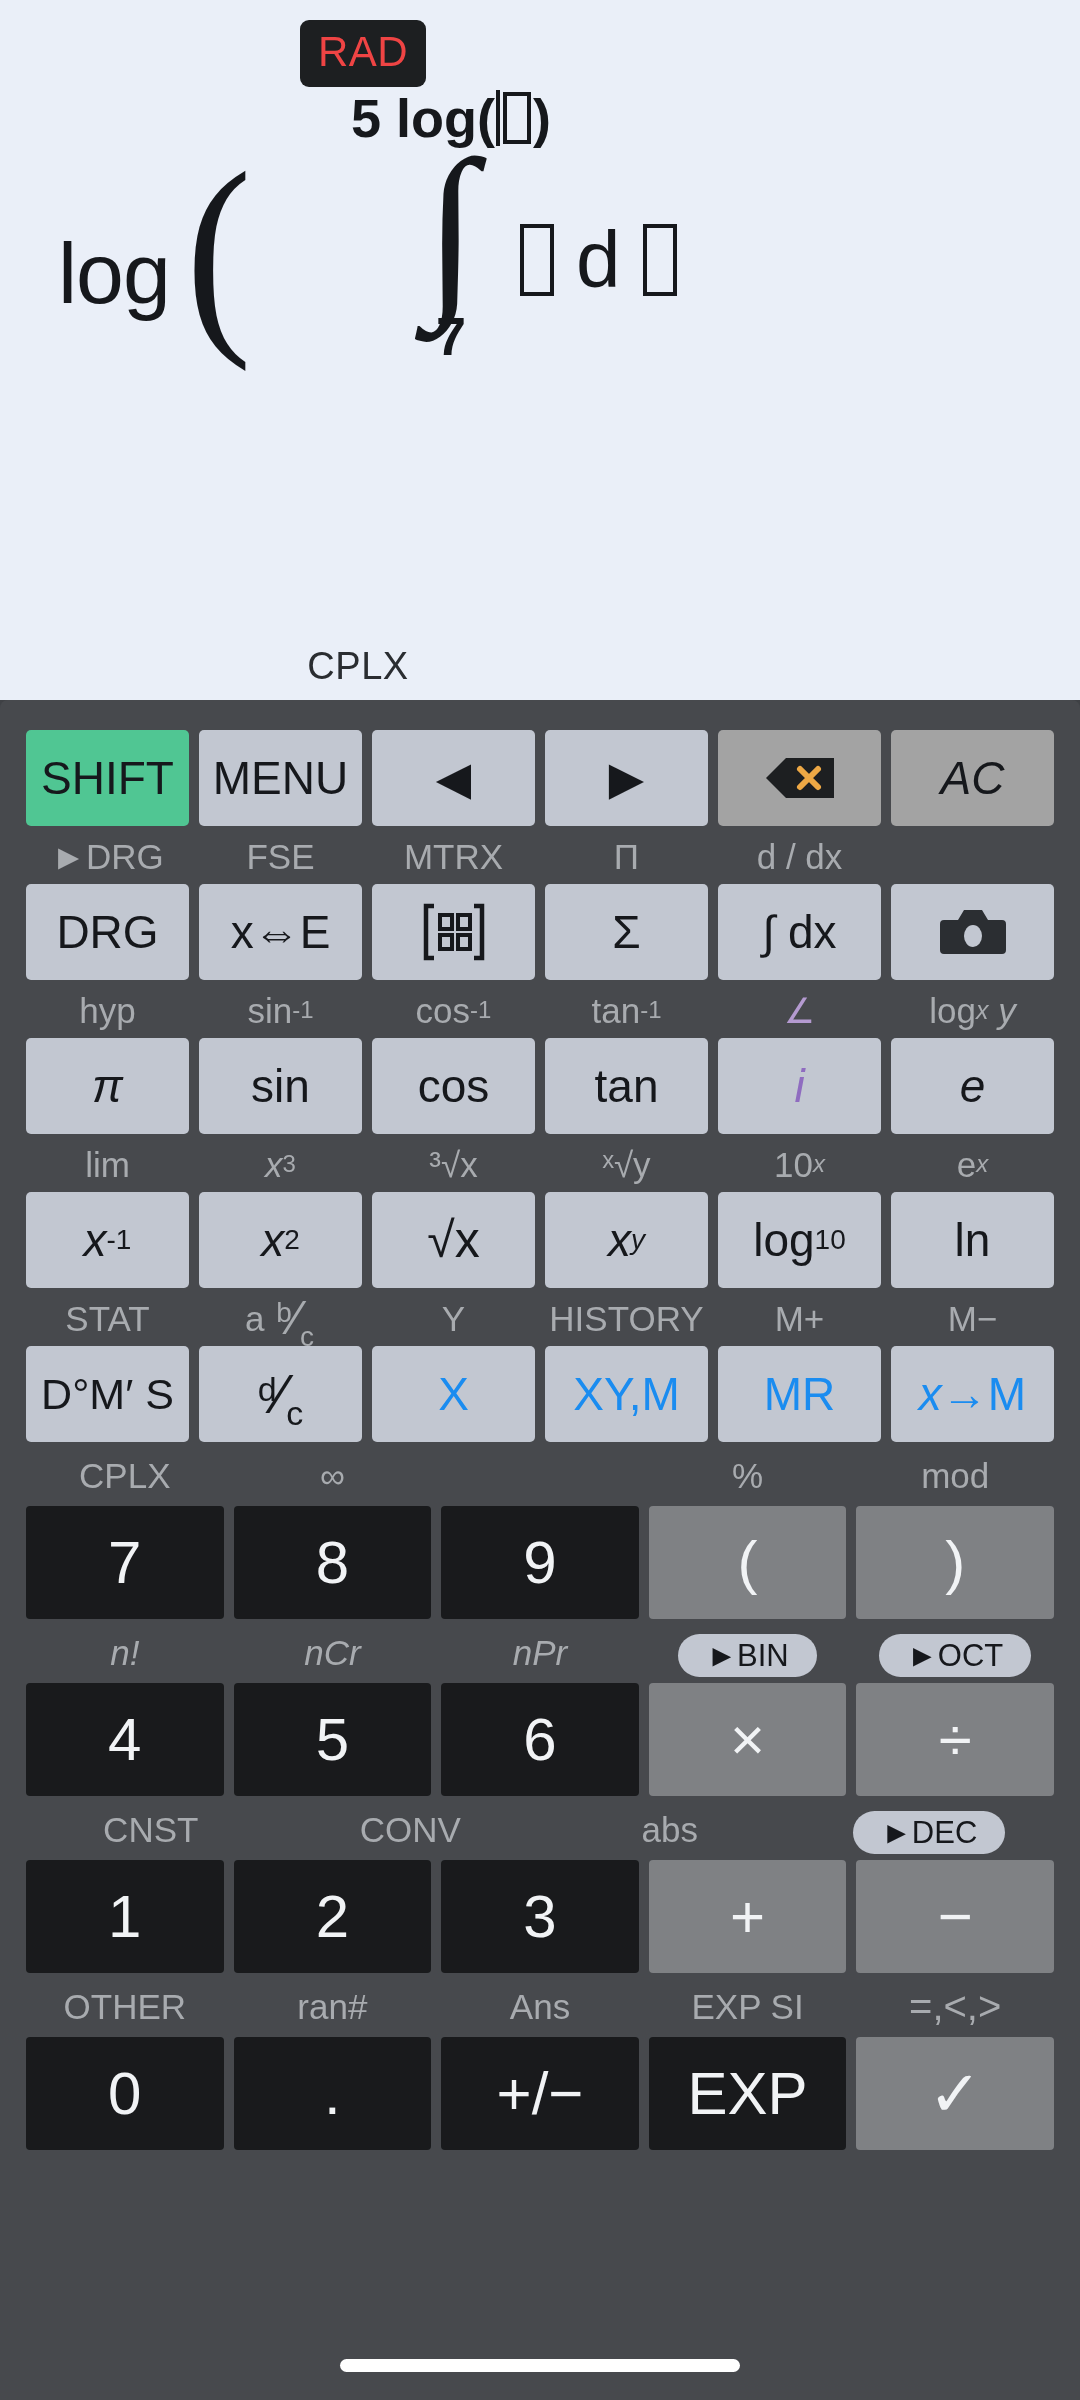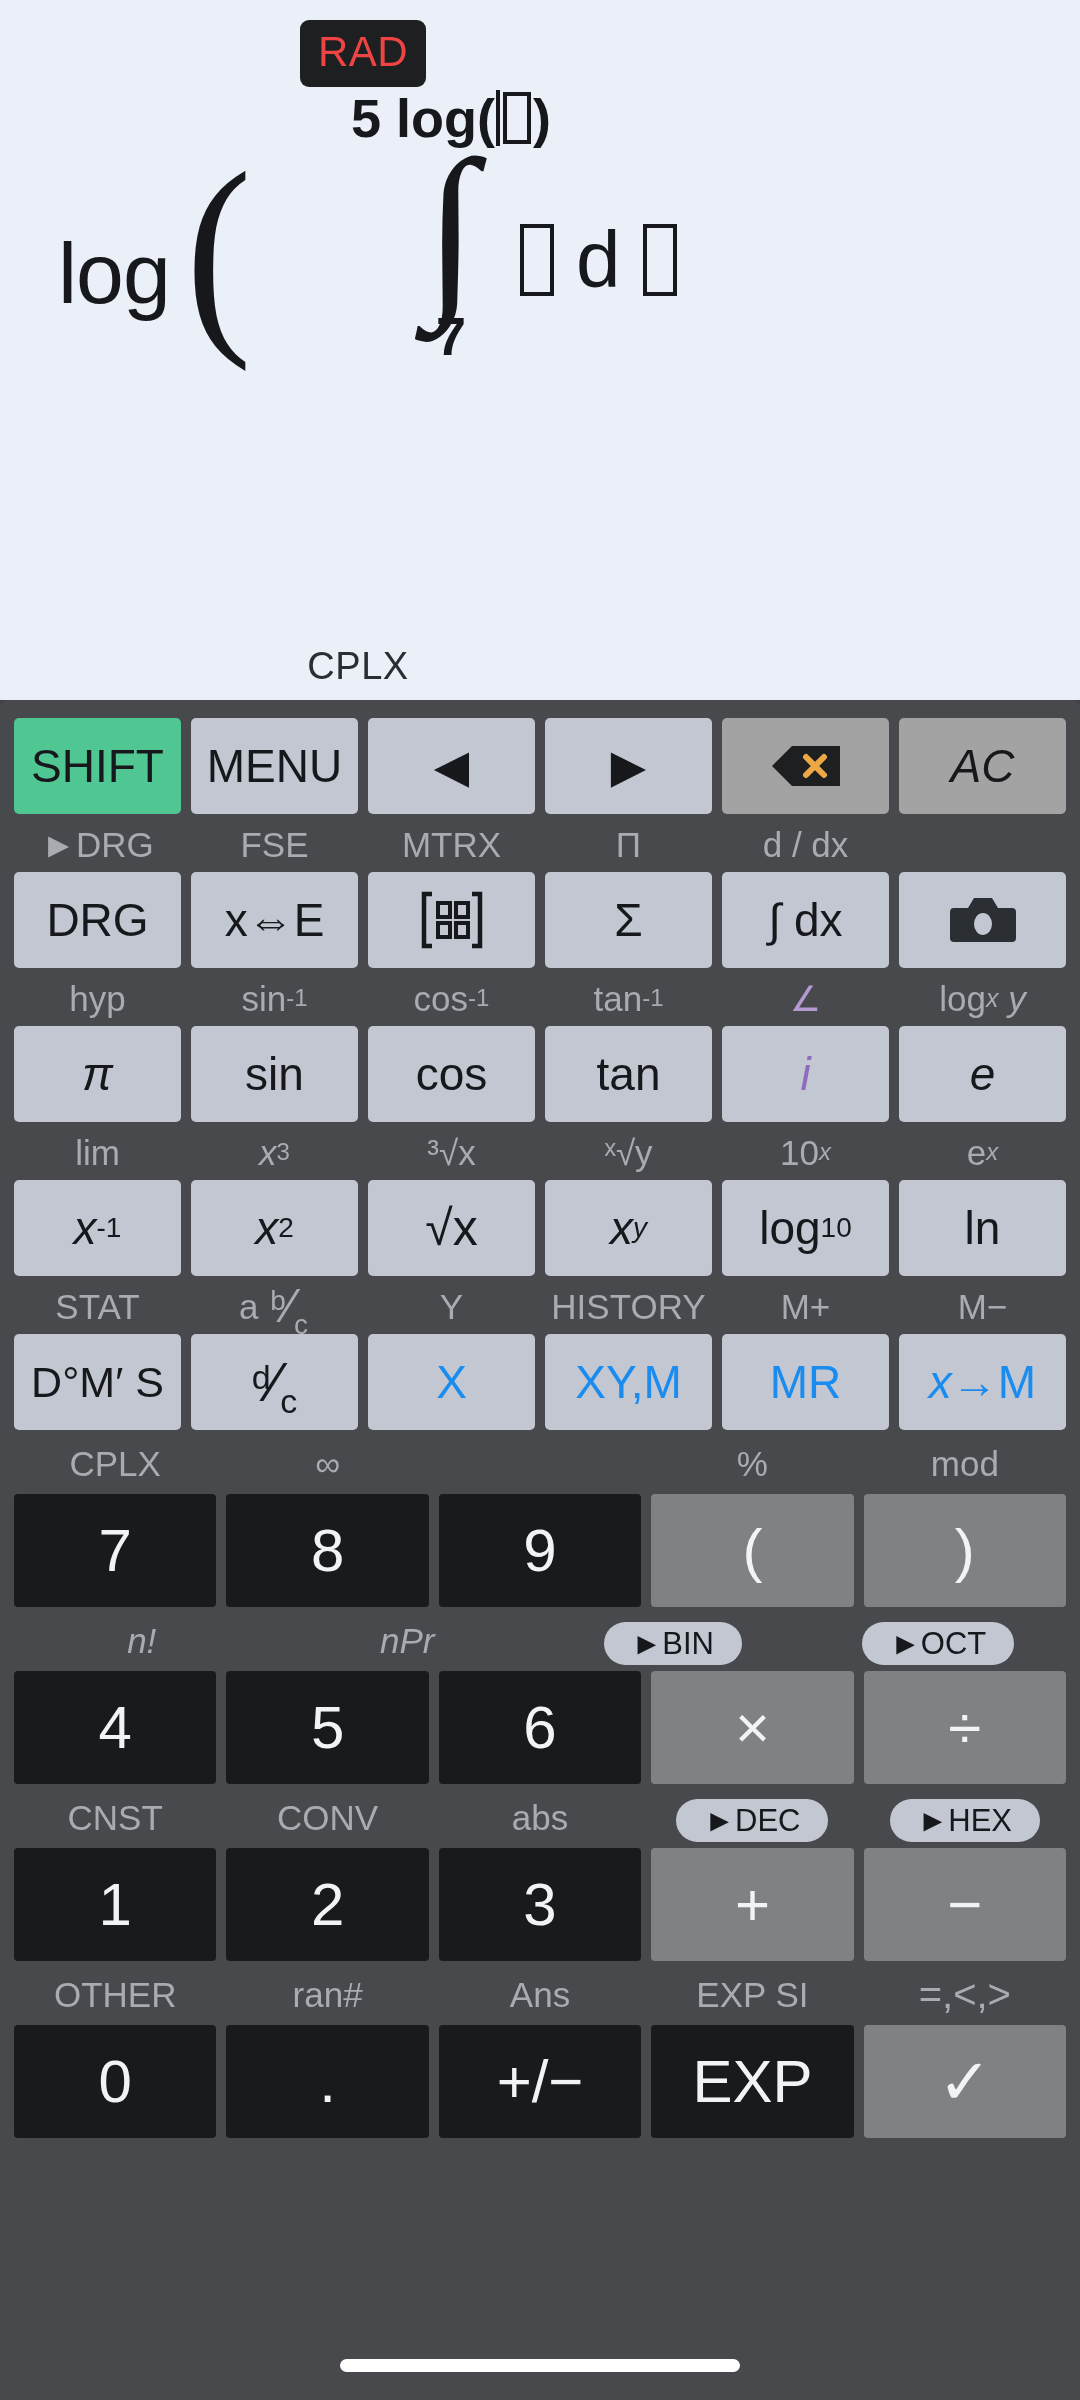--- a/index.html
+++ b/index.html
@@ -118,21 +118,21 @@
     font-size:38px;
     color:#2a2d31;
     letter-spacing:0.5px;
     transform:translateX(-182px);
   }
 
   
   .keypad {
     flex:1 1 auto;
     background:#47494d;
-    padding:4px;
+    padding:16px;
     position:relative;
     border-radius:8px;
   }
   .krow {
     display:flex;
     gap:10px;
     padding:0 10px;
   }
   .krow.labels {
     padding-top:4px;
@@ -445,20 +445,23 @@
         <button class="nbtn">9</button>
         <button class="nbtn gray">(</button>
         <button class="nbtn gray">)</button>
       </div>
 
       <div class="nlabels">
         <div class="nlabel">
             <em>n!</em>
           </div>
         <div class="nlabel">
+            <em>nCr</em>
+          </div>
+        <div class="nlabel">
             <em>nPr</em>
           </div>
         <div class="nlabel">
             <span class="pill">►BIN</span>
           </div>
         <div class="nlabel">
             <span class="pill">►OCT</span>
           </div>
       </div>
       <div class="nrow">
@@ -469,23 +472,20 @@
         <button class="nbtn gray">÷</button>
       </div>
 
       <div class="nlabels">
         <div class="nlabel">CNST</div>
         <div class="nlabel">CONV</div>
         <div class="nlabel">abs</div>
         <div class="nlabel">
             <span class="pill">►DEC</span>
           </div>
-        <div class="nlabel">
-            <span class="pill">►HEX</span>
-          </div>
       </div>
       <div class="nrow">
         <button class="nbtn">1</button>
         <button class="nbtn">2</button>
         <button class="nbtn">3</button>
         <button class="nbtn gray">+</button>
         <button class="nbtn gray">−</button>
       </div>
 
       <div class="nlabels">

